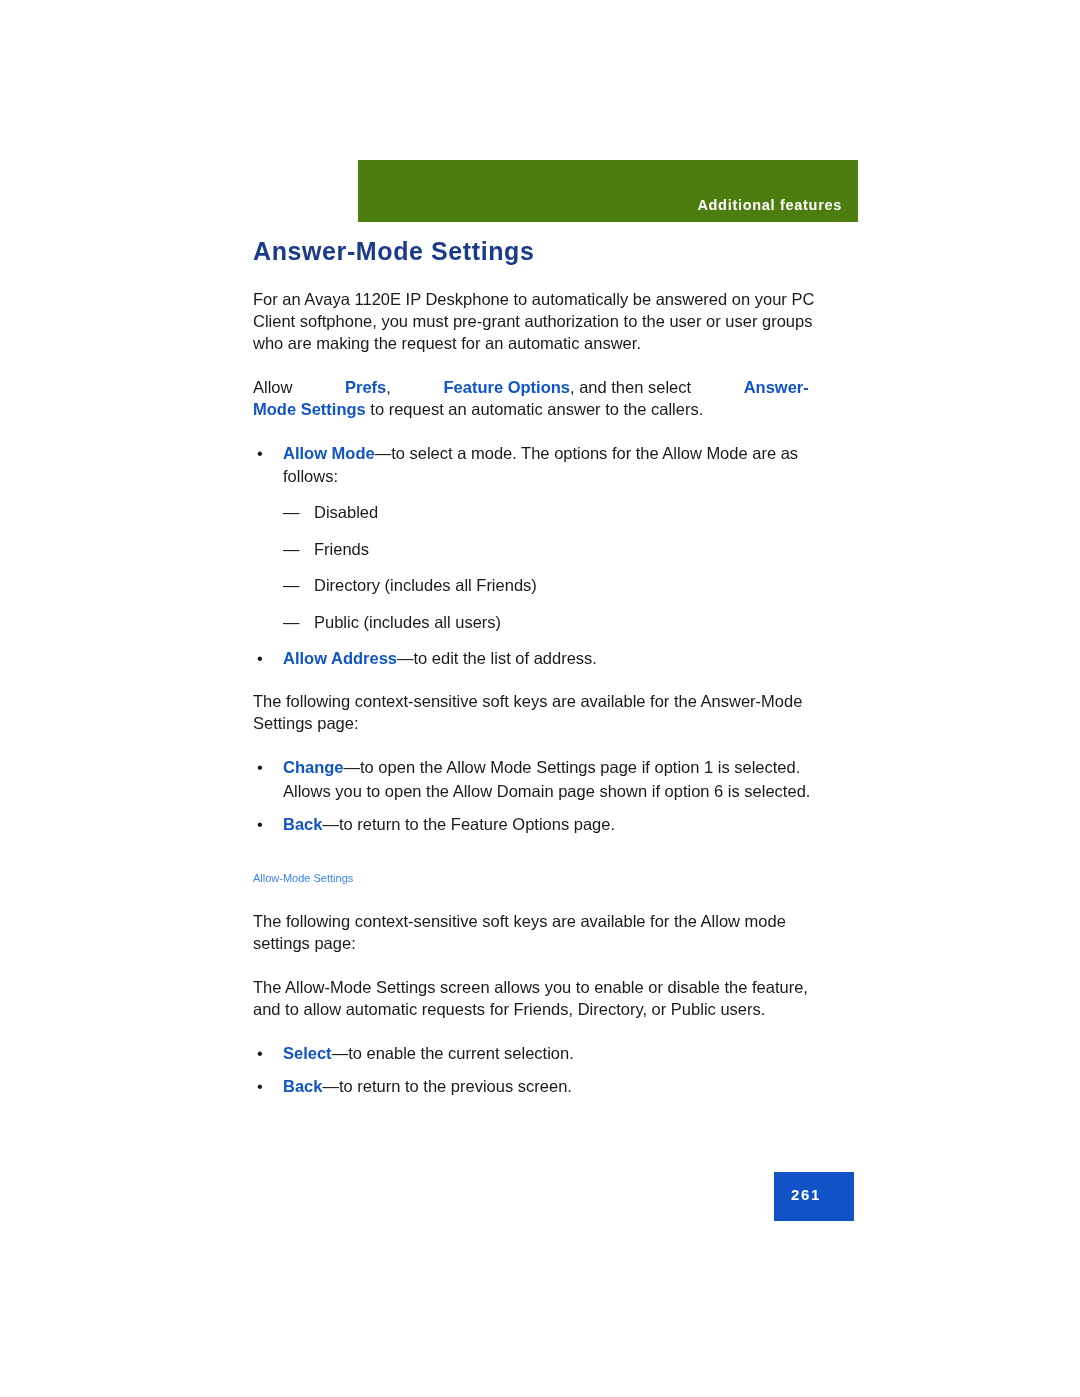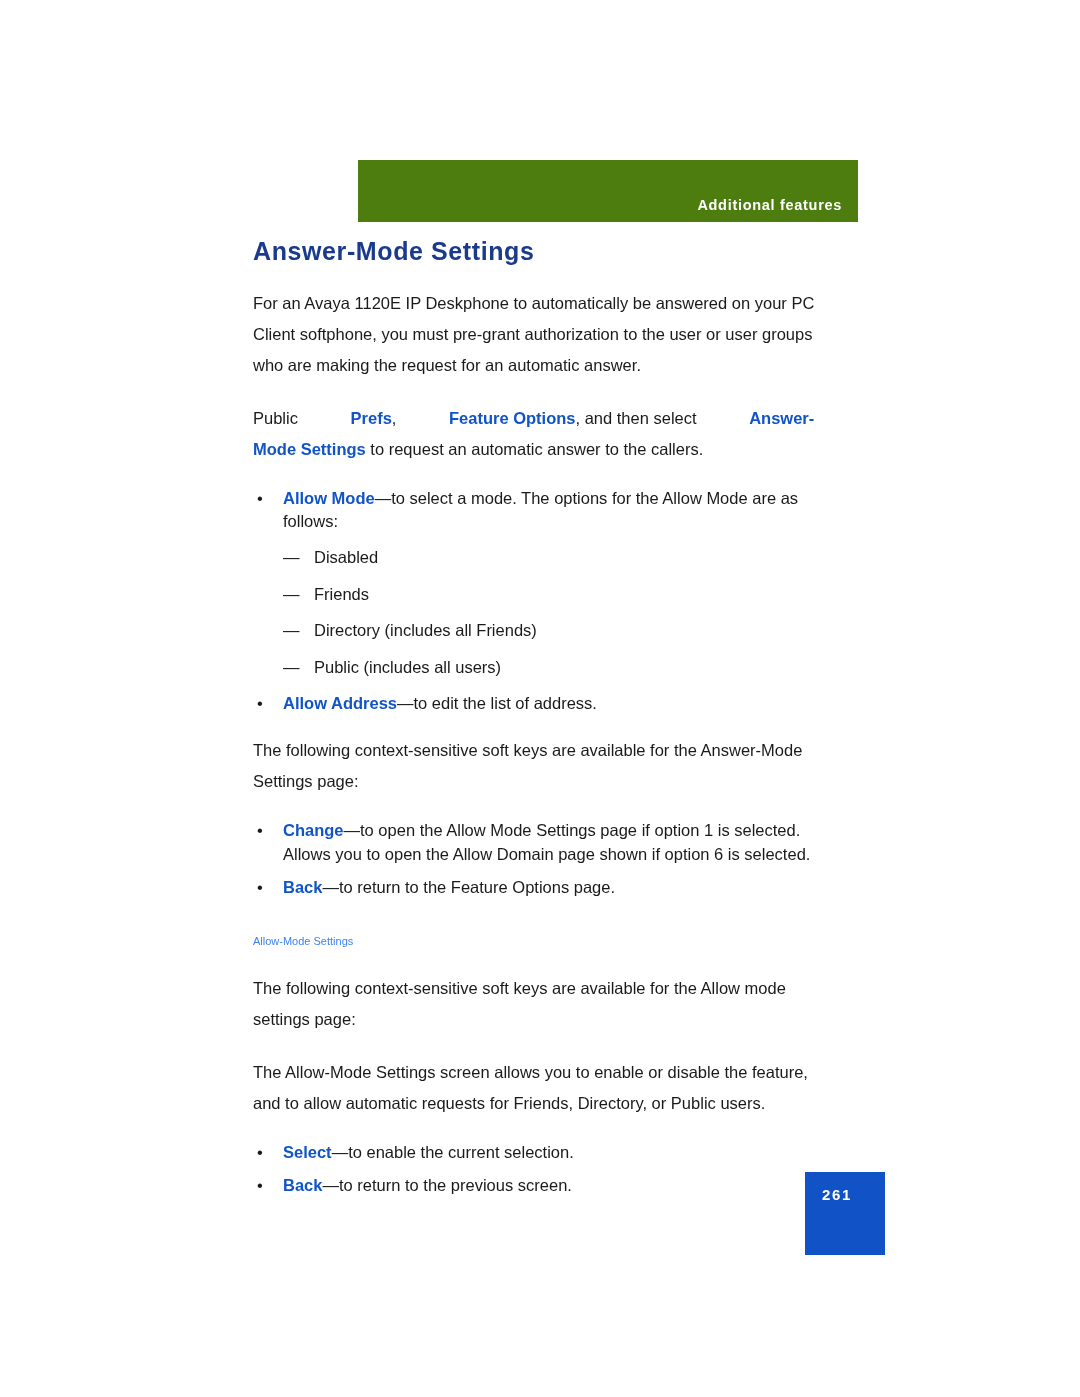--- a/index.html
+++ b/index.html
@@ -56,21 +56,21 @@
     font-size: 25px;
     font-weight: bold;
     color: #1a3a8c;
     letter-spacing: 0.6px;
     line-height: 1.1;
   }
 
   p.body-text {
     margin: 0 0 22px 0;
     font-size: 16.5px;
-    line-height: 31px;
+    line-height: 22px;
     color: #1a1a1a;
     text-align: left;
   }
 
   h3.sub-head {
     margin: 30px 0 20px 0;
     font-size: 11px;
     font-weight: normal;
     color: #3b82f6;
     line-height: 23px;
@@ -127,24 +127,24 @@
   }
   .ui-ref {
     font-weight: bold;
     color: #1054c8;
     padding-left: 48px;
   }
 
   
   .page-number-box {
     position: absolute;
-    left: 805px;
+    left: 774px;
     top: 1172px;
     width: 80px;
-    height: 83px;
+    height: 49px;
     background: #1153c6;
   }
   .page-number-box .page-number {
     position: absolute;
     left: 17px;
     top: 14px;
     color: #ffffff;
     font-size: 15px;
     font-weight: bold;
     letter-spacing: 1.6px;
@@ -158,21 +158,21 @@
   <div class="header-bar">
     <div class="header-title">Additional features</div>
   </div>
 
   <div class="content">
 
     <h1 class="section-title">Answer-Mode Settings</h1>
 
     <p class="body-text">For an Avaya 1120E IP Deskphone to automatically be answered on your PC Client softphone, you must pre-grant authorization to the user or user groups who are making the request for an automatic answer.</p>
 
-    <p class="body-text"><span>Public </span><span class="ui-ref">Prefs</span><span>, </span><span class="ui-ref">Feature Options</span><span>, and then select </span><span class="ui-ref">Answer-Mode Settings</span><span> to request an automatic answer to the callers.</span></p>
+    <p class="body-text"><span>Allow </span><span class="ui-ref">Prefs</span><span>, </span><span class="ui-ref">Feature Options</span><span>, and then select </span><span class="ui-ref">Answer-Mode Settings</span><span> to request an automatic answer to the callers.</span></p>
 
 
     <ul class="bullets">
       <li>
         <span class="bullet-dot">•</span><span class="lead-in">Allow Mode</span><span>—to select a mode. The options for the Allow Mode are as follows:</span>
         <ul class="dashes">
           <li>
             <span class="dash-mark">—</span><span>Disabled</span>
           </li>
           <li>

